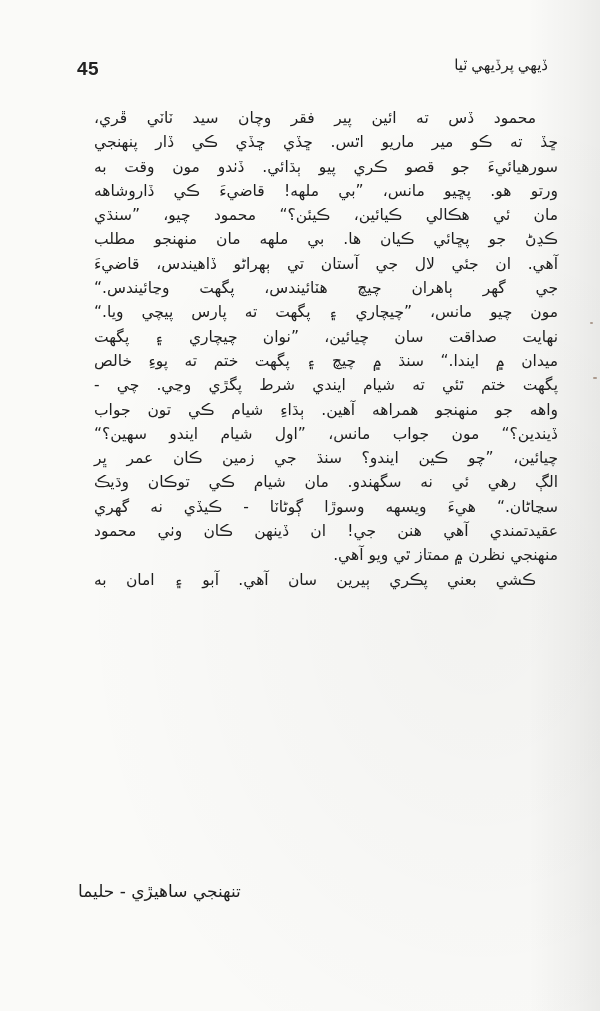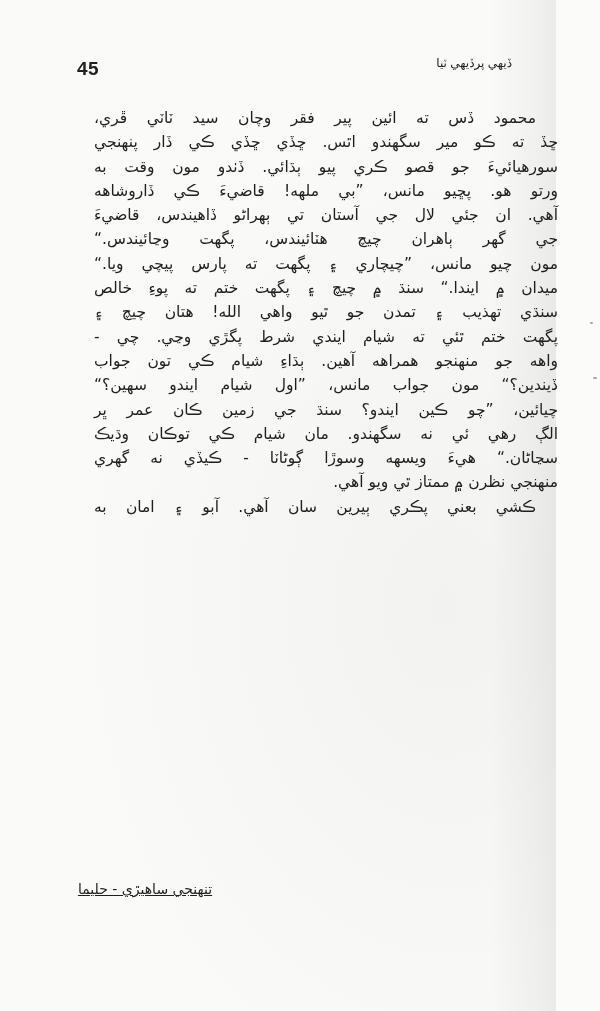--- a/index.html
+++ b/index.html
@@ -16,45 +16,46 @@
       color: #1c1c1c;
     }
     .page {
       position: absolute;
       left: 0; top: 0;
       width: 556px; height: 1011px;
       background:
         linear-gradient(90deg, rgba(0,0,0,0) 0%, rgba(0,0,0,0) 88%, rgba(0,0,0,0.035) 96%, rgba(0,0,0,0.06) 100%),
         radial-gradient(ellipse at 80% 60%, rgba(0,0,0,0.03), rgba(0,0,0,0) 60%),
         #fafaf8;
+      padding-left: 44px;
     }
     .running-head {
       position: absolute;
       top: 56px;
       left: 77px;
       right: 44px;
       height: 30px;
     }
     .page-number {
       position: absolute;
       left: 0;
       top: 2px;
       font-family: "Liberation Sans", sans-serif;
       font-weight: bold;
       font-size: 19px;
       color: #222;
       letter-spacing: 0.5px;
     }
     .book-title {
       position: absolute;
-      right: 0;
+      right: 8px;
       top: 0;
       direction: rtl;
-      font-family: Liberation Sans, sans-serif;
-      font-size: 12px;
+      font-family: Liberation Serif, serif;
+      font-size: 15px;
       color: #222;
     }
     .body-text {
       position: absolute;
       top: 106px;
       left: 74px;
       width: 484px;
       direction: rtl;
       text-align: justify;
       text-align-last: right;
@@ -77,57 +78,59 @@
     }
     .line.indent {
       padding-right: 22px;
     }
     .signature {
       position: absolute;
       top: 881px;
       left: 78px;
       direction: rtl;
       font-family: "DejaVu Sans", sans-serif;
-      font-size: 14px;
+      font-size: 17px;
       color: #1e1e1e;
-      text-decoration: underline;
     }
     .speck {
       position: absolute;
       width: 3px; height: 2px;
       background: rgba(120,90,70,0.55);
       border-radius: 1px;
     }
   </style>
 </head>
 <body>
 
 <div class="page">
 
   <div class="running-head">
     <span class="page-number">45</span>
     <span class="book-title">ڏيهي پرڏيهي ٽيا</span>
   </div>
 
   <div class="body-text">
     <span class="line indent">محمود ڏس ته ائين پير فقر وچان سيد ٽاٽي ڦري،</span>
-    <span class="line">ڇڏ ته ڪو مير سگهندو اٿس. ڇڏي ڇڏي ڪي ڏار پنهنجي</span>
+    <span class="line">ڇڏ ته ڪو مير ماريو اٿس. ڇڏي ڇڏي ڪي ڏار پنهنجي</span>
     <span class="line">سورهيائيءَ جو قصو ڪري پيو ٻڌائي. ڏٺدو مون وقت به</span>
     <span class="line">ورتو هو. پڇيو مانس، ”بي ملهه! قاضيءَ ڪي ڏاروشاهه</span>
+    <span class="line">مان ئي هڪالي ڪيائين، ڪيئن؟“ محمود چيو، ”سنڌي</span>
+    <span class="line">ڪڍڻ جو پڇائي ڪيان ها. بي ملهه مان منهنجو مطلب</span>
     <span class="line">آهي. ان جئي لال جي آستان تي ٻهراڻو ڏاهيندس، قاضيءَ</span>
     <span class="line">جي گهر ٻاهران چيچ هٽائيندس، پگهت وڃائيندس.“</span>
     <span class="line">مون چيو مانس، ”چيچاري ۽ پگهت ته پارس پيچي ويا.“</span>
+    <span class="line">نهايت صداقت سان چيائين، ”نوان چيچاري ۽ پگهت</span>
     <span class="line">ميدان ۾ ايندا.“ سنڌ ۾ چيچ ۽ پگهت ختم ته پوءِ خالص</span>
-    <span class="line">سنڌي تهذيب ۽ تمدن جو ٿيو واهي الله! هتان چيچ ۽</span>
     <span class="line">پگهت ختم ٿئي ته شيام ايندي شرط پگڙي وڃي. چي -</span>
     <span class="line">واهه جو منهنجو همراهه آهين. ٻڌاءِ شيام ڪي تون جواب</span>
     <span class="line">ڏيندين؟“ مون جواب مانس، ”اول شيام ايندو سهين؟“</span>
     <span class="line">چيائين، ”چو ڪين ايندو؟ سنڌ جي زمين ڪان عمر ڀر</span>
     <span class="line">الڳ رهي ئي نه سگهندو. مان شيام ڪي توڪان وڌيڪ</span>
     <span class="line">سڃاڻان.“ هيءَ ويسهه وسوڙا ڳوڻاٽا - ڪيڏي نه گهري</span>
+    <span class="line">عقيدتمندي آهي هنن جي! ان ڏينهن ڪان وٺي محمود</span>
     <span class="line last">منهنجي نظرن ۾ ممتاز ٿي ويو آهي.</span>
     <span class="line indent">ڪشي بعني پڪري ٻيرين سان آهي. آبو ۽ امان به</span>
   </div>
 
   <div class="signature">تنهنجي ساهيڙي - حليما</div>
 
   <span class="speck" style="left:590px; top:322px;"></span>
   <span class="speck" style="left:593px; top:377px; width:4px;"></span>
 </div>
 

